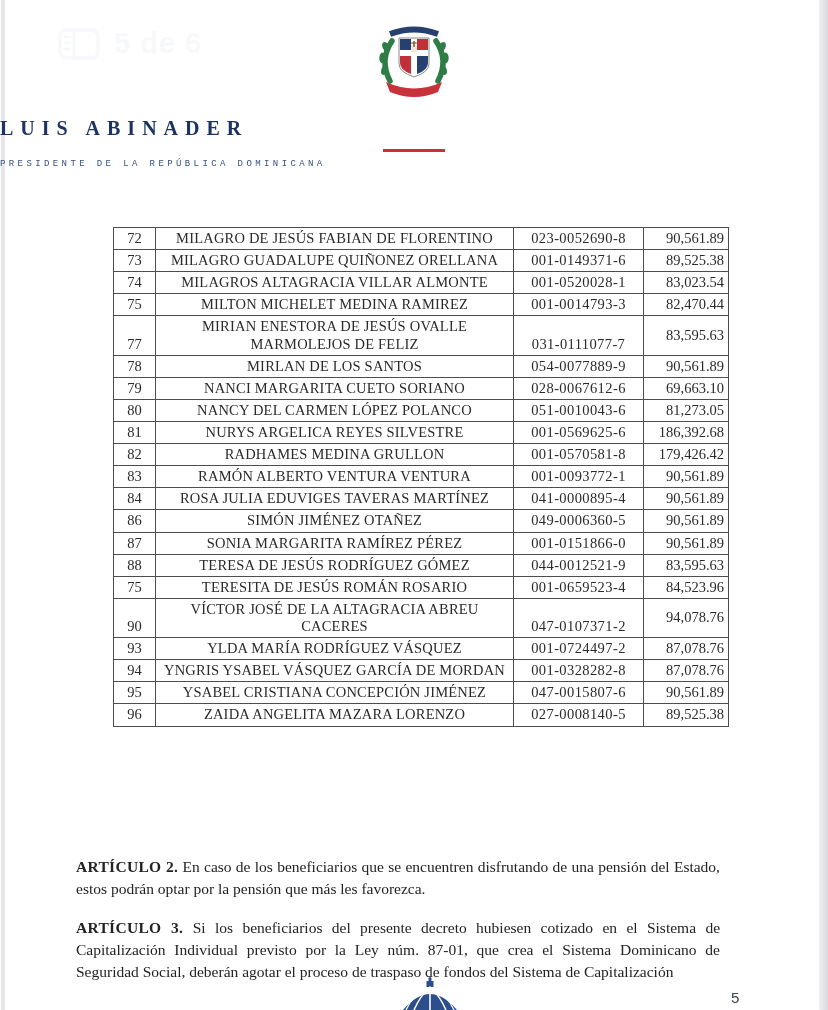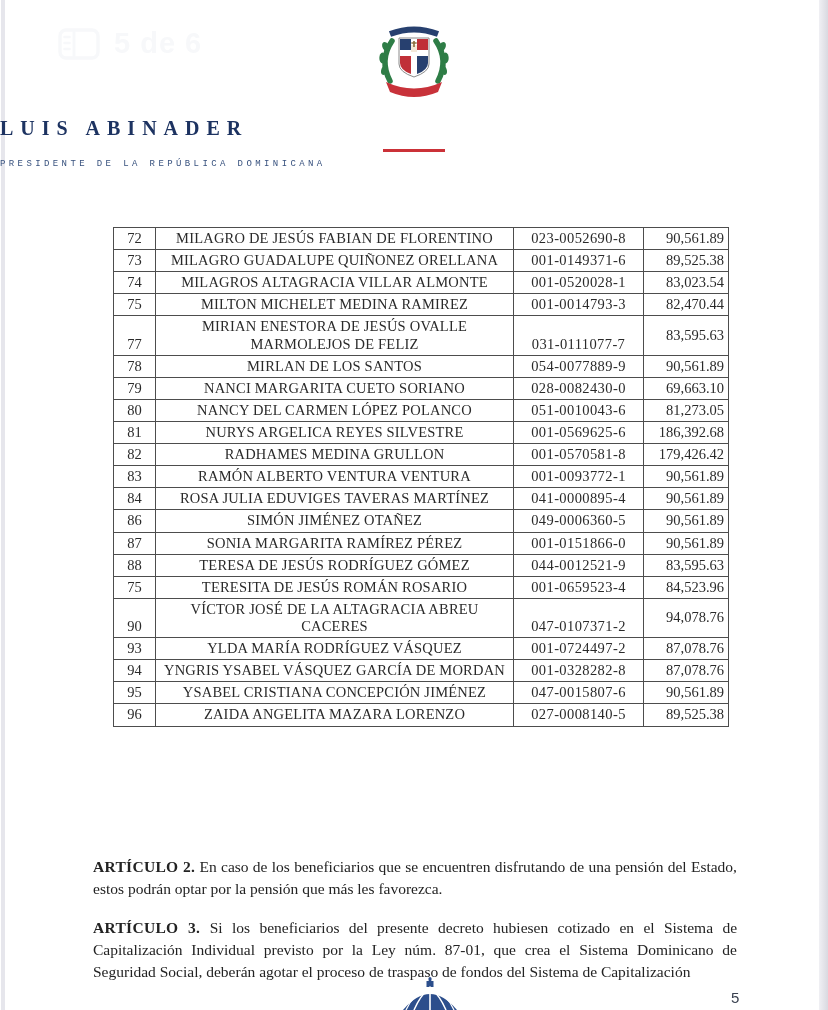--- a/index.html
+++ b/index.html
@@ -29,21 +29,21 @@
   table.benef { position:absolute; left:113px; top:227px; width:615px;
                 border-collapse:collapse; table-layout:fixed; }
   table.benef td { border:1px solid #4d4d4d; font-size:14.5px; line-height:1.18;
                    padding:2px 4px; color:#2a2a2a; }
   td.c-num   { text-align:center; vertical-align:bottom; }
   td.c-name  { text-align:center; vertical-align:middle; padding-left:7px; letter-spacing:.2px; }
   td.c-ced   { text-align:center; vertical-align:bottom; letter-spacing:.4px; }
   td.c-amt   { text-align:right; vertical-align:middle; padding-right:7px; }
 
   
-  .articles { position:absolute; left:93px; top:856px; width:644px; }
+  .articles { position:absolute; left:76px; top:856px; width:644px; }
   .articles p { font-size:15.5px; line-height:1.42; text-align:justify; margin-bottom:17px;
                 color:#232323; }
   .articles b { letter-spacing:.3px; }
 
   
   .dome { position:absolute; left:401px; top:976px; }
   .page-num { position:absolute; left:731px; top:989px; font-family:"Liberation Sans", sans-serif;
               font-size:15px; color:#3a4150; }
 </style>
 </head>
@@ -135,21 +135,21 @@
     </tr>
         <tr>
       <td class="c-num">78</td>
       <td class="c-name">MIRLAN DE LOS SANTOS</td>
       <td class="c-ced">054-0077889-9</td>
       <td class="c-amt">90,561.89</td>
     </tr>
         <tr>
       <td class="c-num">79</td>
       <td class="c-name">NANCI MARGARITA CUETO SORIANO</td>
-      <td class="c-ced">028-0082430-0</td>
+      <td class="c-ced">028-0067612-6</td>
       <td class="c-amt">69,663.10</td>
     </tr>
         <tr>
       <td class="c-num">80</td>
       <td class="c-name">NANCY DEL CARMEN LÓPEZ POLANCO</td>
       <td class="c-ced">051-0010043-6</td>
       <td class="c-amt">81,273.05</td>
     </tr>
         <tr>
       <td class="c-num">81</td>

